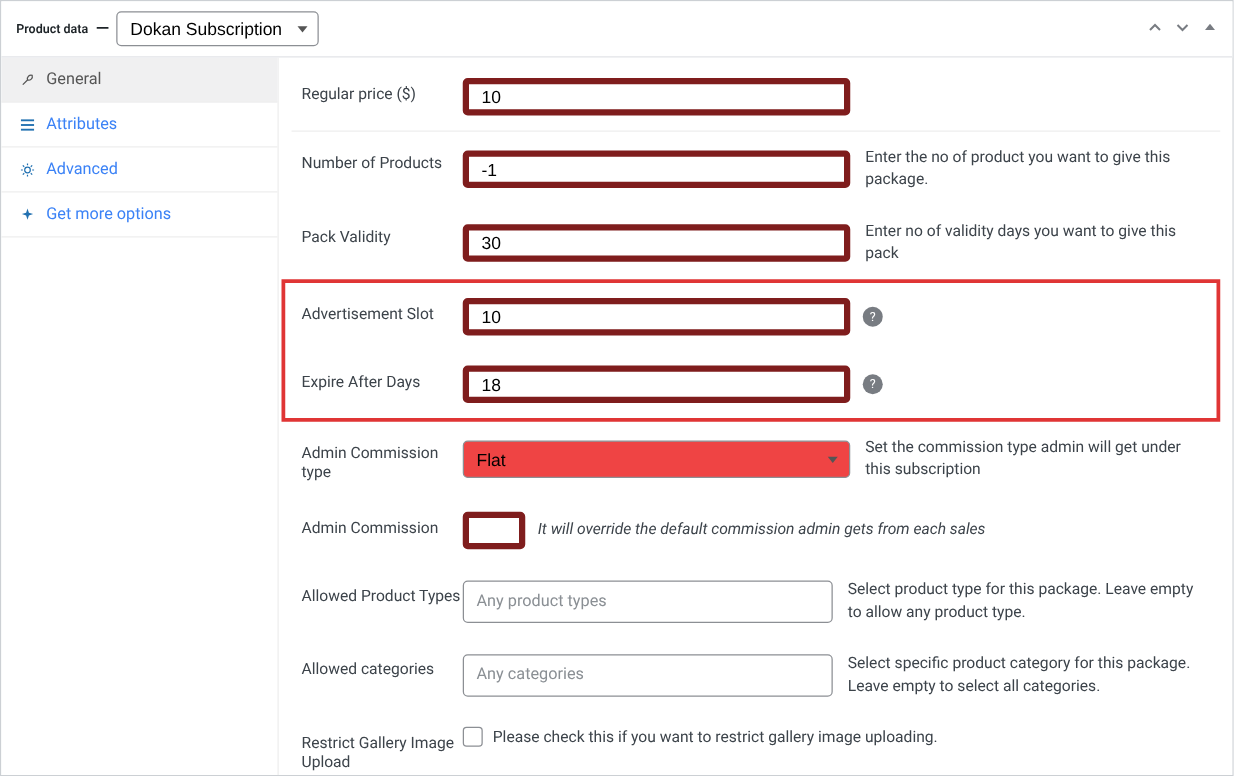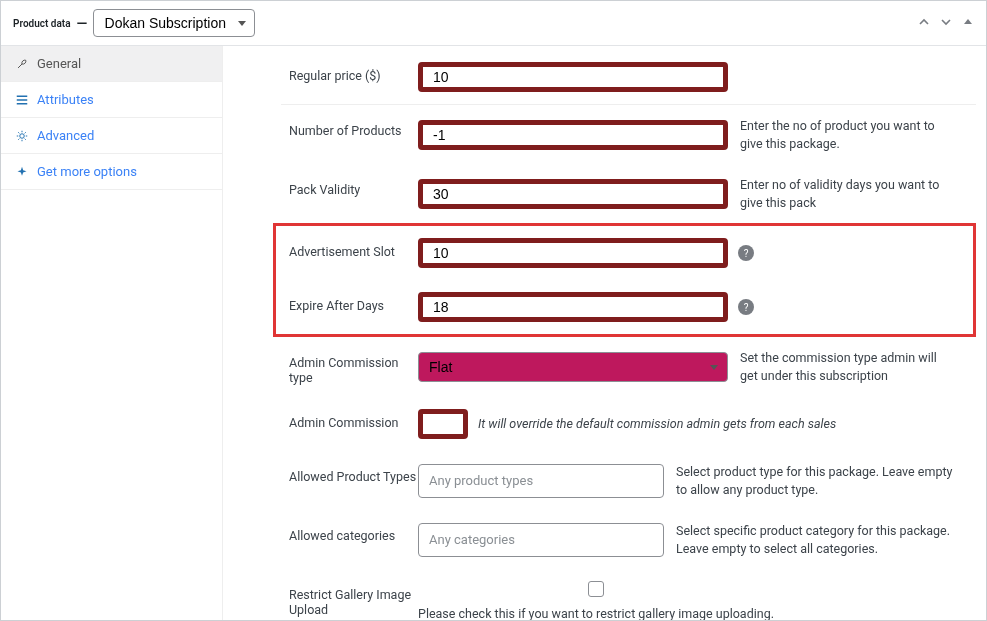--- a/index.html
+++ b/index.html
@@ -35,21 +35,20 @@
     color: #1d2327;
   }
   .panel-header select.type-select {
     font-size: 14px;
     padding: 3px 28px 3px 10px;
     border: 1px solid #8c8f94;
     border-radius: 4px;
     background: #fff;
     height: 28px;
     appearance: none;
-    text-align: center;
     -webkit-appearance: none;
   }
   .panel-header .select-wrap {
     position: relative;
     display: inline-block;
   }
   .panel-header .select-wrap::after {
     content: "";
     position: absolute;
     right: 9px;
@@ -72,21 +71,20 @@
   }
   .panel-header .header-controls .ctrl {
     cursor: pointer;
     font-size: 12px;
     line-height: 1;
     padding: 2px;
   }
   .panel-body {
     display: flex;
     height: calc(100% - 45px);
-    gap: 48px;
   }
   .sidebar {
     width: 222px;
     background: #fff;
     border-right: 1px solid #eee;
   }
   .sidebar .tab {
     display: flex;
     align-items: center;
     padding: 10px 14px;
@@ -165,49 +163,47 @@
     display: inline-block;
     width: 310px;
   }
   .select-field select {
     width: 100%;
     height: 30px;
     padding: 2px 28px 2px 10px;
     border: 1px solid #8c8f94;
     border-radius: 4px;
     font-size: 14px;
-    background: #be185d;
+    background: #ef4444;
     appearance: none;
     -webkit-appearance: none;
   }
   .select-field::after {
     content: "";
     position: absolute;
     right: 10px; top: 13px;
     width:0;height:0;
     border-left: 4px solid transparent;
     border-right: 4px solid transparent;
     border-top: 5px solid #555;
     pointer-events: none;
   }
   .multi-placeholder {
-    width: 246px;
+    width: 296px;
     min-height: 34px;
     padding: 8px 10px;
     border: 1px solid #8c8f94;
     border-radius: 4px;
     font-size: 13px;
     color: #8a8f94;
     background: #fff;
   }
   .checkbox-line {
     display: flex;
-    align-items: center;
     gap: 8px;
-    flex-direction: column;
   }
   .checkbox-line input[type="checkbox"] {
     width: 16px; height: 16px;
     border: 1px solid #8c8f94;
     border-radius: 3px;
     appearance: none;
     background: #fff;
   }
   .highlight-box {
     border: 3px solid #e03535;

